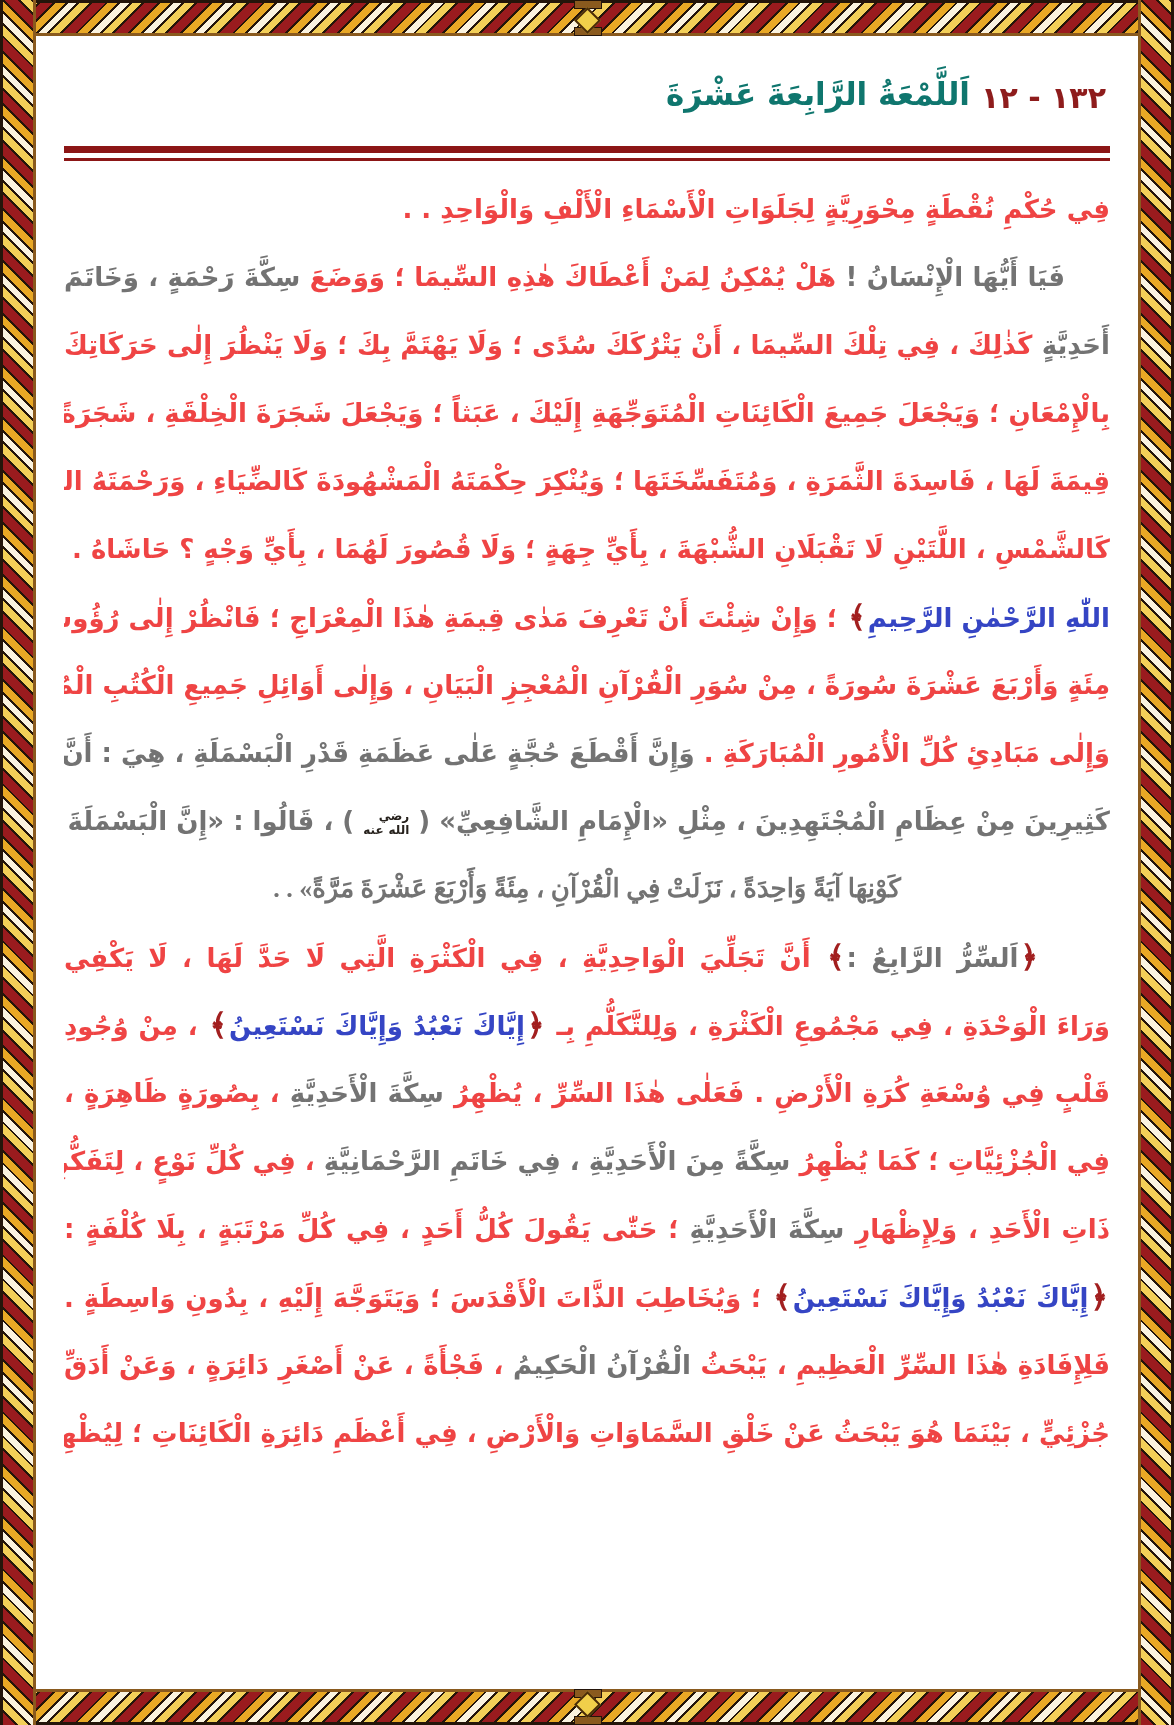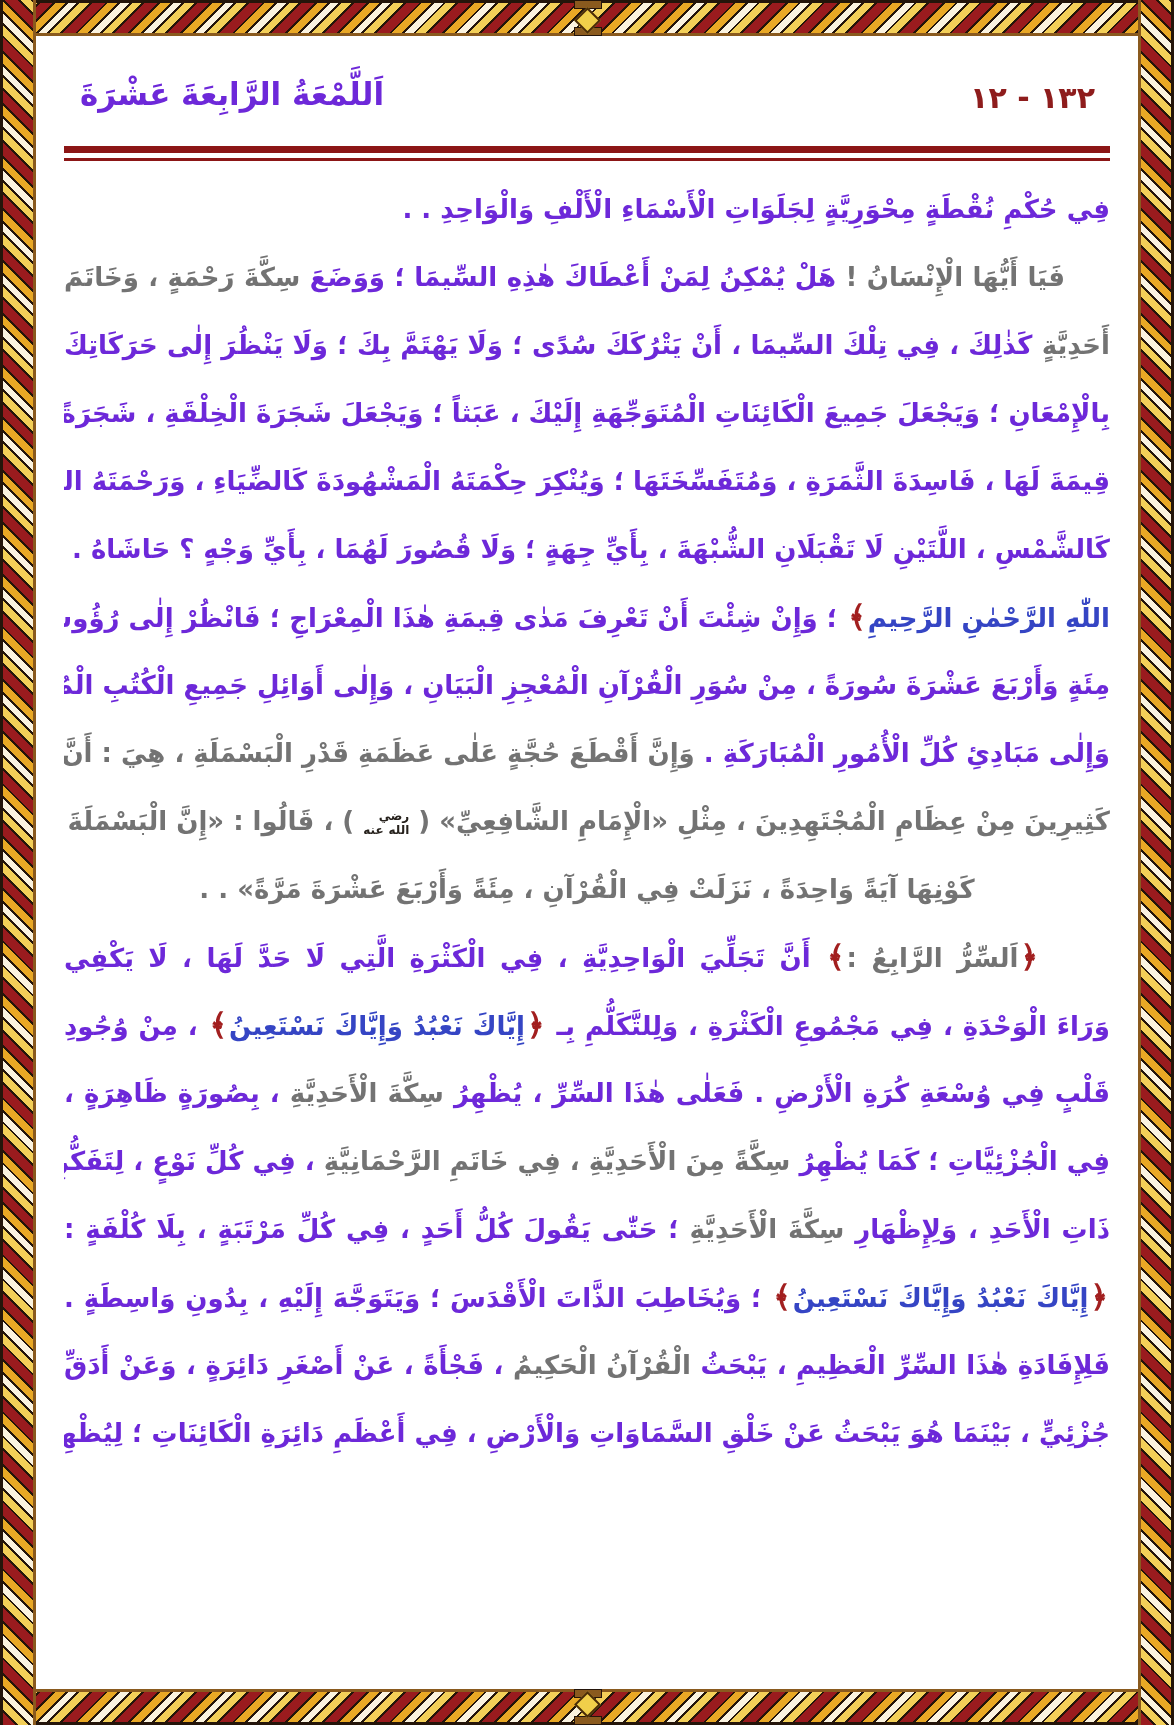--- a/index.html
+++ b/index.html
@@ -51,38 +51,38 @@
   .tab-a{top:-3px;} .tab-b{bottom:-3px;}
 
   
   .content{
     position:absolute;top:40px;bottom:40px;left:40px;right:40px;
     padding:14px 24px 0 24px;box-sizing:border-box;
     direction:rtl;
   }
   .header{position:relative;height:92px;}
   .page-num{
-    position:absolute;left:auto;right:15px;top:26px;
+    position:absolute;left:auto;right:4px;top:26px;
     color:#8e1c1c;font-size:30px;font-weight:bold;direction:rtl;
   }
   .title{
-    position:absolute;left:16px;right:140px;top:22px;text-align:left;
-    color:#6d28d9;font-size:31px;font-weight:bold;
+    position:absolute;left:0;right:140px;top:22px;text-align:right;
+    color:#0f766e;font-size:31px;font-weight:bold;
   }
   .rule{height:5px;border-top:7px solid #8c1616;border-bottom:3px solid #8c1616;}
 
   .body-text{margin-top:14px;font-weight:bold;}
   .line{
     height:68px;line-height:68px;font-size:26px;color:#111;
     text-align:justify;text-align-last:justify;
     overflow:hidden;white-space:nowrap;
   }
   .line.right{text-align:right;text-align-last:right;}
-  .line.center{text-align:left;text-align-last:center;}
-  .seg-k{color:#6d28d9;}
+  .line.center{text-align:left;text-align-last:center;font-family:Liberation Serif, serif;}
+  .seg-k{color:#ef4444;}
   .seg-r{color:#737373;}
   .seg-b{color:#3545c4;}
   .seg-qo,.seg-qc{
     color:#a21f1f;position:relative;display:inline-block;
     font-size:30px;padding:0 2px;
   }
   .seg-qo::after,.seg-qc::after{
     content:"✿";position:absolute;font-size:12px;color:#a21f1f;
     top:50%;left:50%;transform:translate(-50%,-50%);
   }

